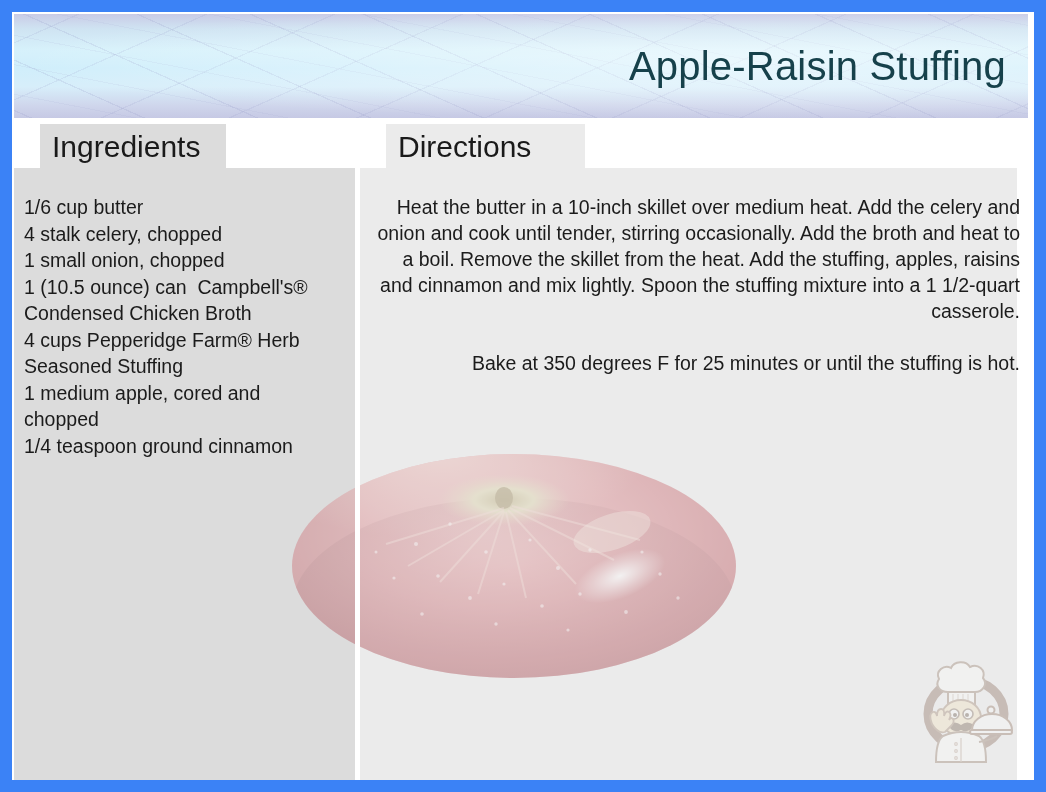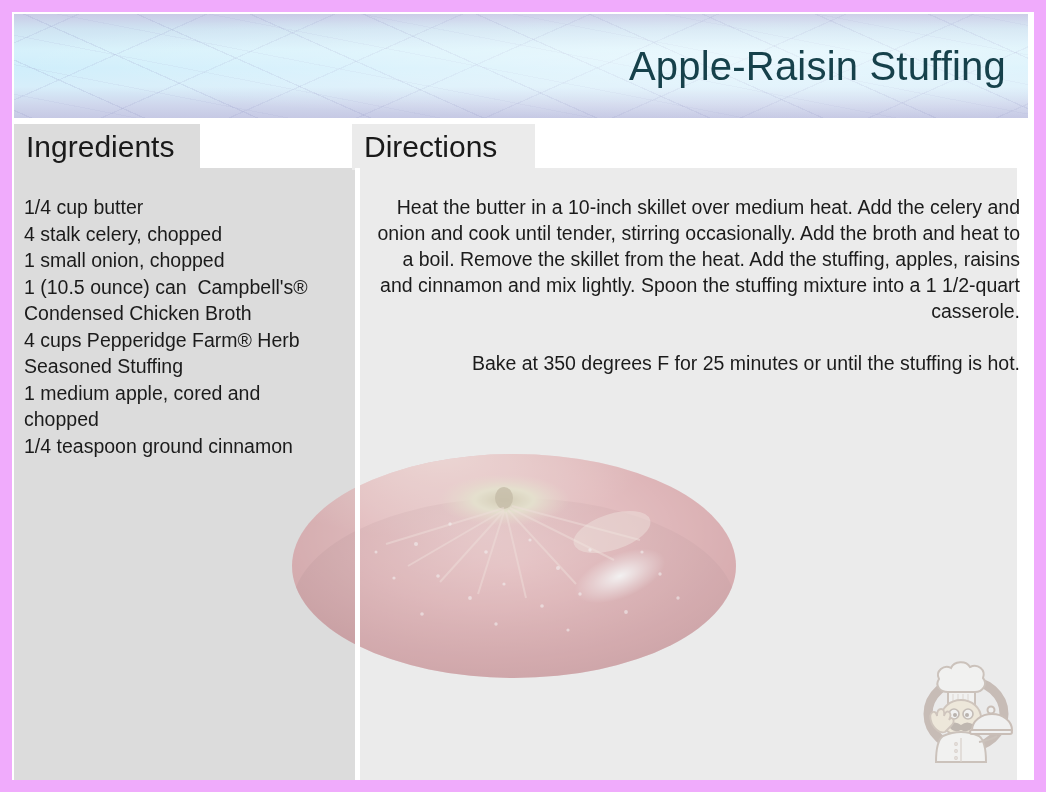--- a/index.html
+++ b/index.html
@@ -10,21 +10,21 @@
   }
   body {
     font-family: "Liberation Sans", sans-serif;
   }
 
   
   #slide {
     position: relative;
     width: 1046px;
     height: 792px;
-    background: #f0abfc;           
+    background: #3b82f6;           
     overflow: hidden;
     box-sizing: border-box;
   }
   #page {
     position: absolute;
     left: 12px;
     top: 12px;
     width: 1022px;
     height: 768px;
     background: #ffffff;
@@ -97,31 +97,32 @@
   
   .tab {
     position: absolute;
     height: 46px;
     line-height: 46px;
     font-size: 30px;
     color: #1a1a1a;
     padding-left: 12px;
     box-sizing: border-box;
     white-space: nowrap;
+    margin-left: 26px;
   }
   #ing-tab {
     left: 2px;
     top: 112px;
     width: 186px;
     background: #dcdcdc;
   }
   #dir-tab {
-    left: 340px;
+    left: 348px;
     top: 112px;
-    width: 183px;
+    width: 199px;
     background: #ebebeb;
   }
 
   
   #ing-list {
     position: absolute;
     left: 12px;
     top: 182px;
     width: 322px;
     font-size: 19.5px;
@@ -277,21 +278,21 @@
         </g>
       </svg>
     </div>
 
     <div id="panel-gap"></div>
 
     <div class="tab" id="ing-tab">Ingredients</div>
     <div class="tab" id="dir-tab">Directions</div>
 
     <div id="ing-list">
-        <div>1/4 cup butter</div>
+        <div>1/6 cup butter</div>
         <div>4 stalk celery, chopped</div>
         <div>1 small onion, chopped</div>
         <div>1 (10.5 ounce) can  Campbell's®
 Condensed Chicken Broth</div>
         <div>4 cups Pepperidge Farm® Herb
 Seasoned Stuffing</div>
         <div>1 medium apple, cored and
 chopped</div>
         <div>1/4 teaspoon ground cinnamon</div>
       </div>

